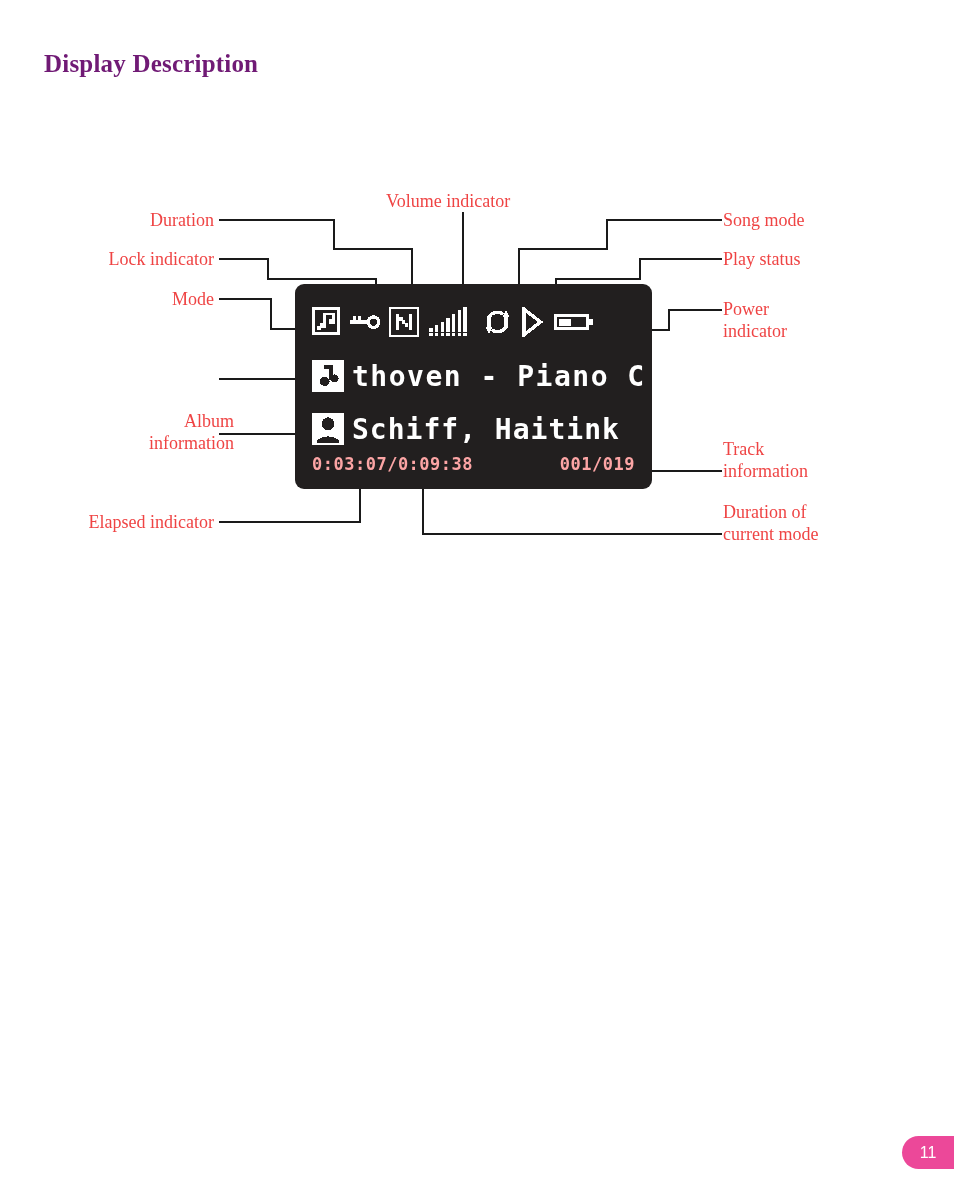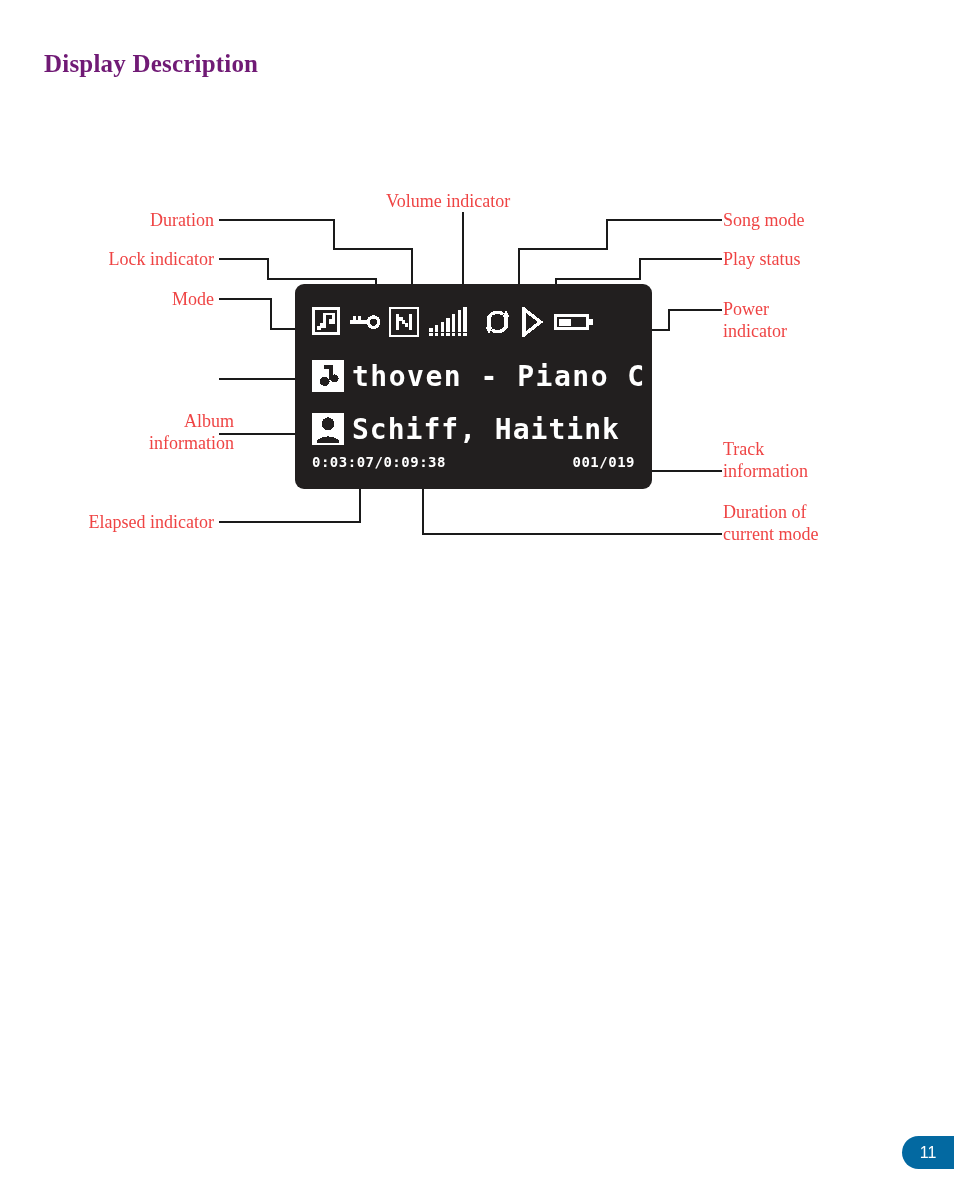--- a/index.html
+++ b/index.html
@@ -104,36 +104,36 @@
   #row-time  { position: absolute; left: 17px; top: 170px; width: 325px; height: 24px; }
 
   #song-text  { font-size: 28px; letter-spacing: 1.5px; margin-left: 8px; }
   #album-text { font-size: 28px; letter-spacing: 1.0px; margin-left: 8px; }
 
   .time-line {
     position: absolute;
     top: 0;
     font-family: "DejaVu Sans Mono", monospace;
     font-weight: bold;
-    font-size: 14px;
+    font-size: 17px;
     letter-spacing: 0.5px;
-    color: #ffffff;
+    color: #fca5a5;
     white-space: pre;
   }
   #elapsed-total { left: 0px; }
   #track-info    { right: 2px; }
 
   
   #page-number-tab {
     position: absolute;
     right: 0px;
     top: 1136px;
     width: 52px;
     height: 33px;
-    background: #0369a1;
+    background: #ec4899;
     border-top-left-radius: 17px;
     border-bottom-left-radius: 17px;
     color: #ffffff;
     font-family: "Liberation Sans", sans-serif;
     font-size: 16px;
     display: flex;
     align-items: center;
     justify-content: center;
   }
 </style>

